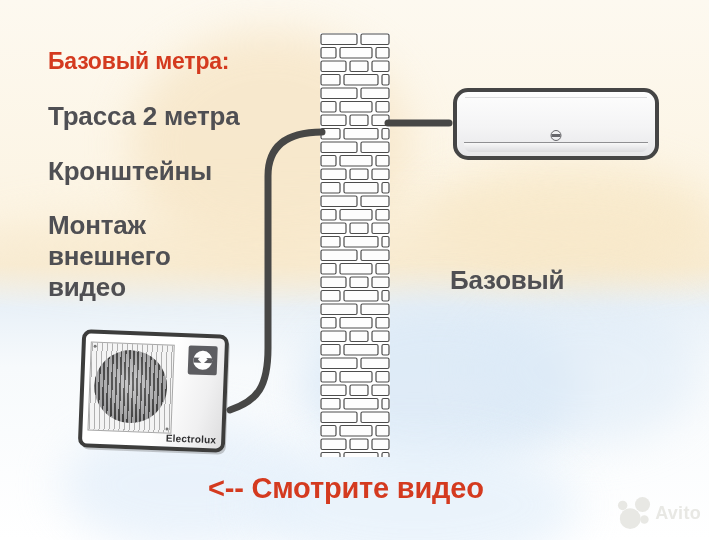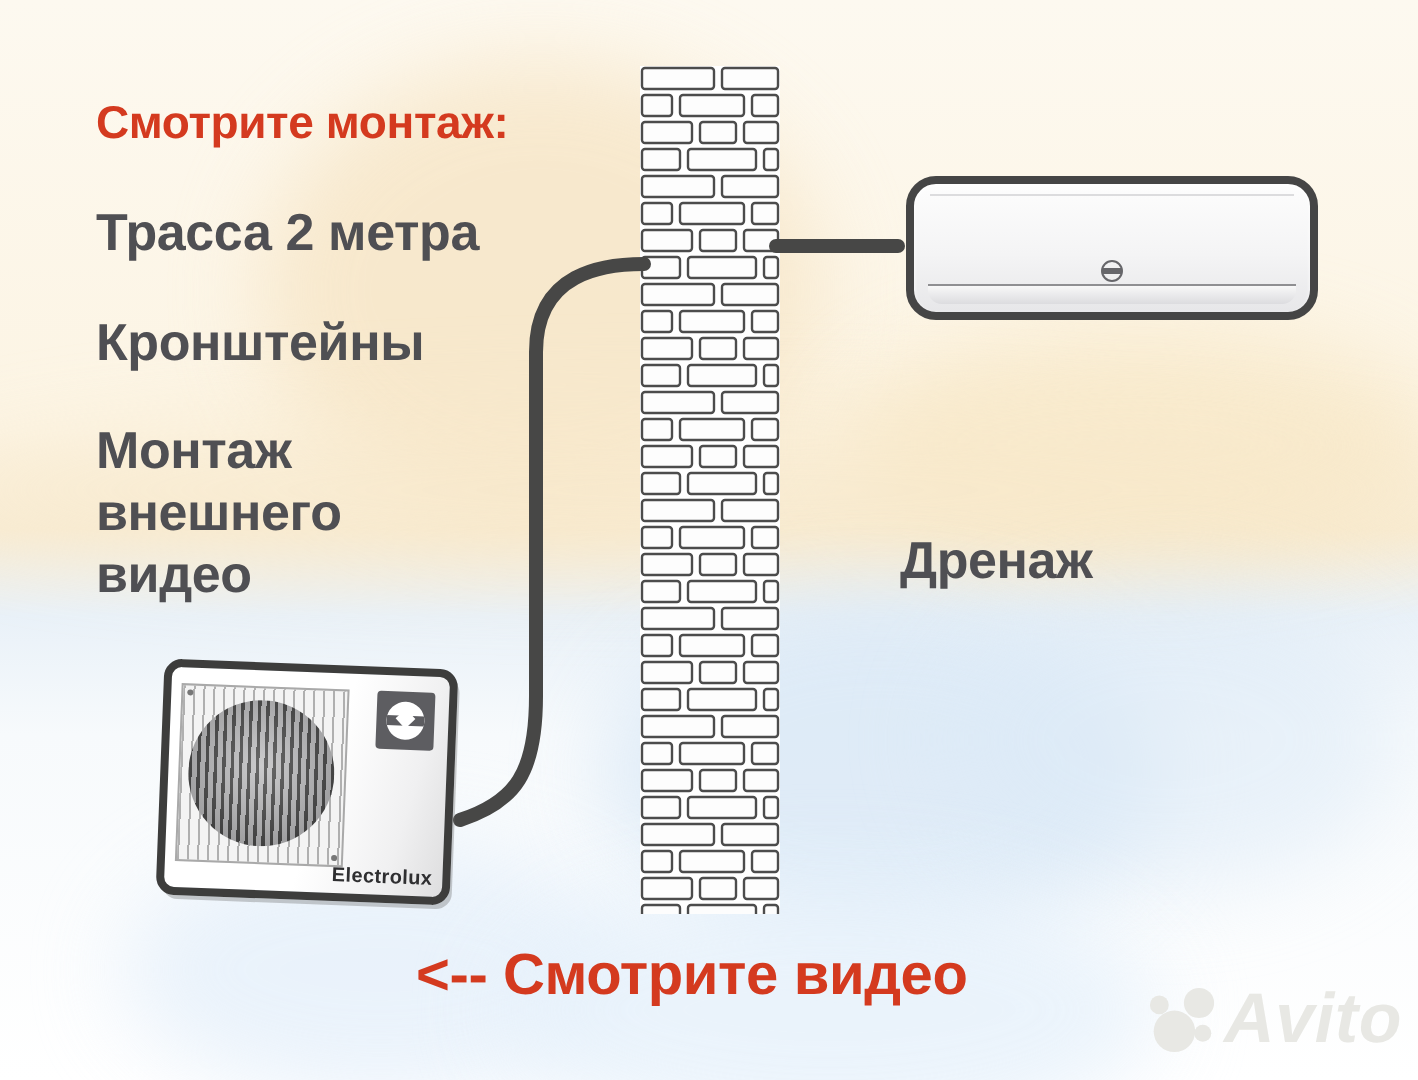--- a/index.html
+++ b/index.html
@@ -66,21 +66,21 @@
   .t-l3{left:48px;top:210px;width:200px;}
   .t-r1{left:450px;top:209px;}
   .t-r2{left:450px;top:265px;}
   .t-r3{left:450px;top:320px;width:250px;}
   .cta{left:208px;top:471px;font-size:29px;color:#d43a1f;letter-spacing:-0.2px;}
 
   
   .watermark{position:absolute;right:8px;bottom:10px;z-index:6;display:flex;align-items:center;gap:4px;
     color:#e8e8e4;}
   .watermark svg{display:block;}
-  .wm-text{font-size:35px;font-weight:700;letter-spacing:.3px;color:#e8e8e4;font-style:italic;}
+  .wm-text{font-size:18px;font-weight:700;letter-spacing:.3px;color:#e8e8e4;}
 </style>
 </head>
 <body>
 
 <div id="canvas">
 
   <div class="blob warm1"></div>
   <div class="blob warm2"></div>
   <div class="blob warm3"></div>
   <div class="blob blue1"></div>
@@ -125,26 +125,26 @@
     <div class="ou-body"></div>
     <div class="ou-grille">
       <div class="ou-fan"></div>
     </div>
     <div class="ou-logo">
       <div class="ou-logo-circle"></div>
     </div>
     <div class="ou-brand">Electrolux</div>
   </div>
 
-  <div class="txt t-heading">Смотрите монтаж:</div>
+  <div class="txt t-heading">Базовый метра:</div>
   <div class="txt t-l1">Трасса 2 метра</div>
   <div class="txt t-l2">Кронштейны</div>
   <div class="txt t-l3">Монтаж внешнего видео</div>
 
-  <div class="txt t-r2">Дренаж</div>
+  <div class="txt t-r2">Базовый</div>
 
   <div class="txt cta">&lt;-- Смотрите видео</div>
 
   <div class="watermark">
     <svg width="34" height="34" viewBox="0 0 36 36" fill="currentColor">
       <circle cx="6" cy="10" r="5"></circle>
       <circle cx="14" cy="24" r="11"></circle>
       <circle cx="27" cy="9" r="8"></circle>
       <circle cx="29" cy="25" r="4.5"></circle>
     </svg>

